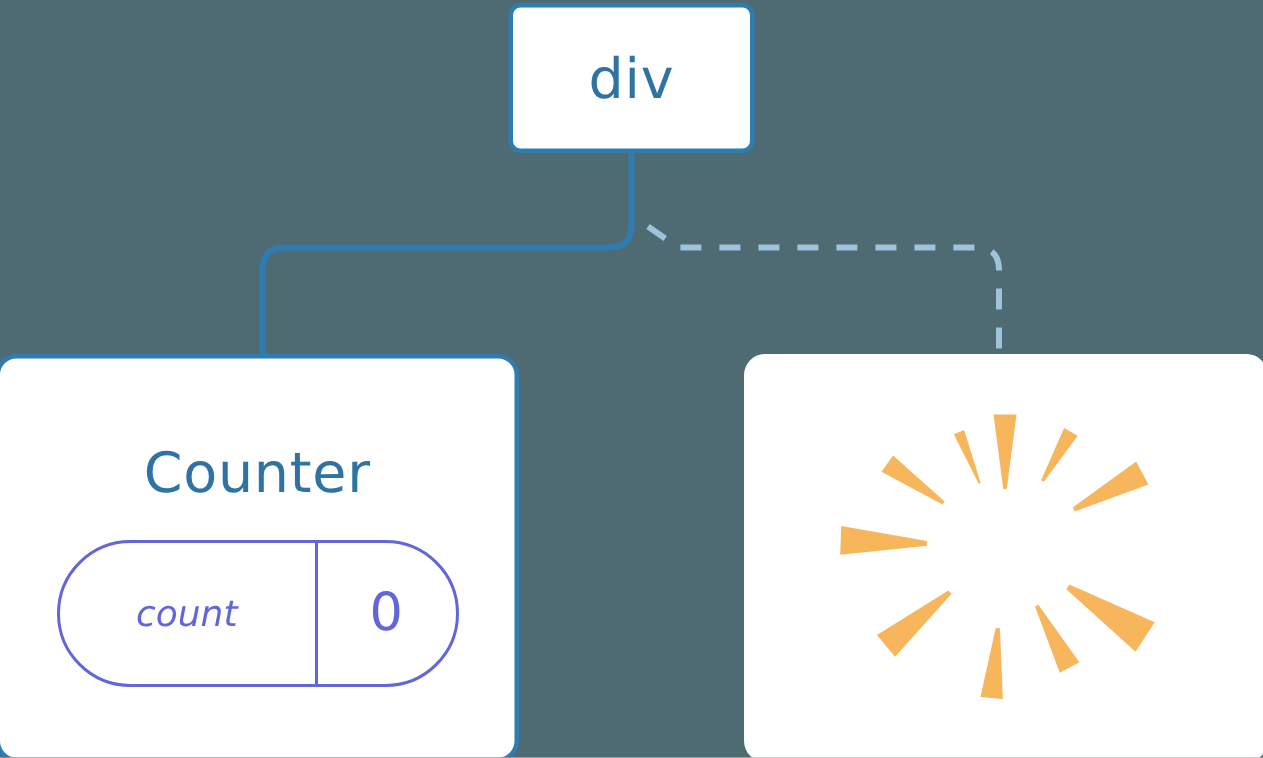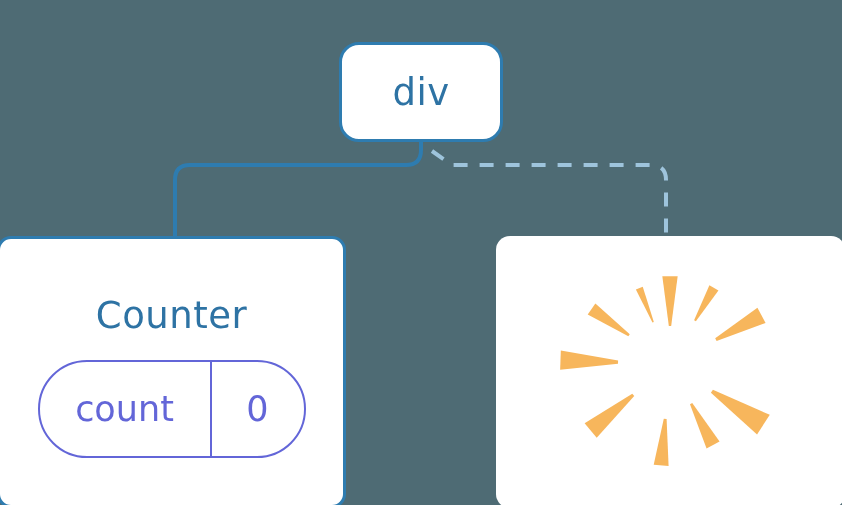--- a/index.html
+++ b/index.html
@@ -30,25 +30,24 @@
     position: absolute;
     background: #ffffff;
     box-sizing: border-box;
   }
   #node-div {
     left: 339px;
     top: 2px;
     width: 164px;
     height: 100px;
     border: 3px solid #2e7cb0;
-    border-radius: 20px;
+    border-radius: 8px;
     display: flex;
     align-items: center;
     justify-content: center;
-    margin-top: 40px;
   }
   #node-div .node-title {
     color: #2e73a4;
     font-size: 37px;
     line-height: 1;
     letter-spacing: 0.5px;
   }
   #node-counter {
     left: -3px;
     top: 236px;
@@ -79,23 +78,24 @@
     align-items: stretch;
     box-sizing: border-box;
     background: #ffffff;
   }
   .state-pill .pill-key {
     flex: 0 0 172px;
     display: flex;
     align-items: center;
     justify-content: center;
     color: #6366d8;
-    font-size: 35px;
+    font-size: 24px;
     border-right: 2px solid #6366d8;
     box-sizing: border-box;
+    font-style: italic;
   }
   .state-pill .pill-val {
     flex: 1 1 auto;
     display: flex;
     align-items: center;
     justify-content: center;
     color: #6366d8;
     font-size: 35px;
   }
   #node-sparkle {

